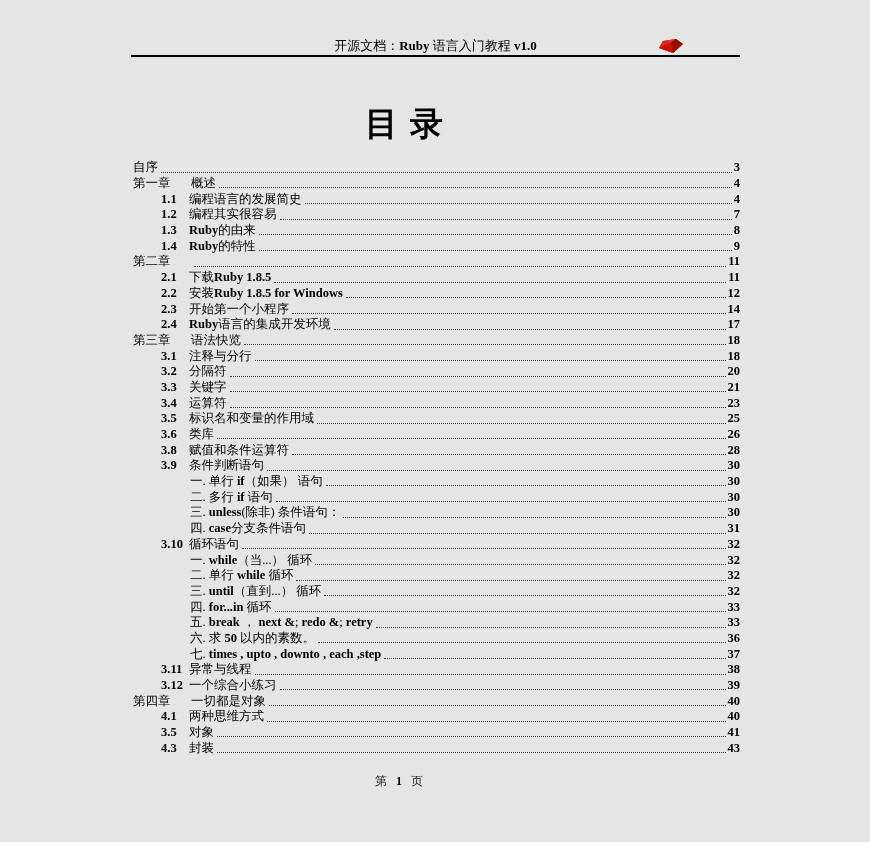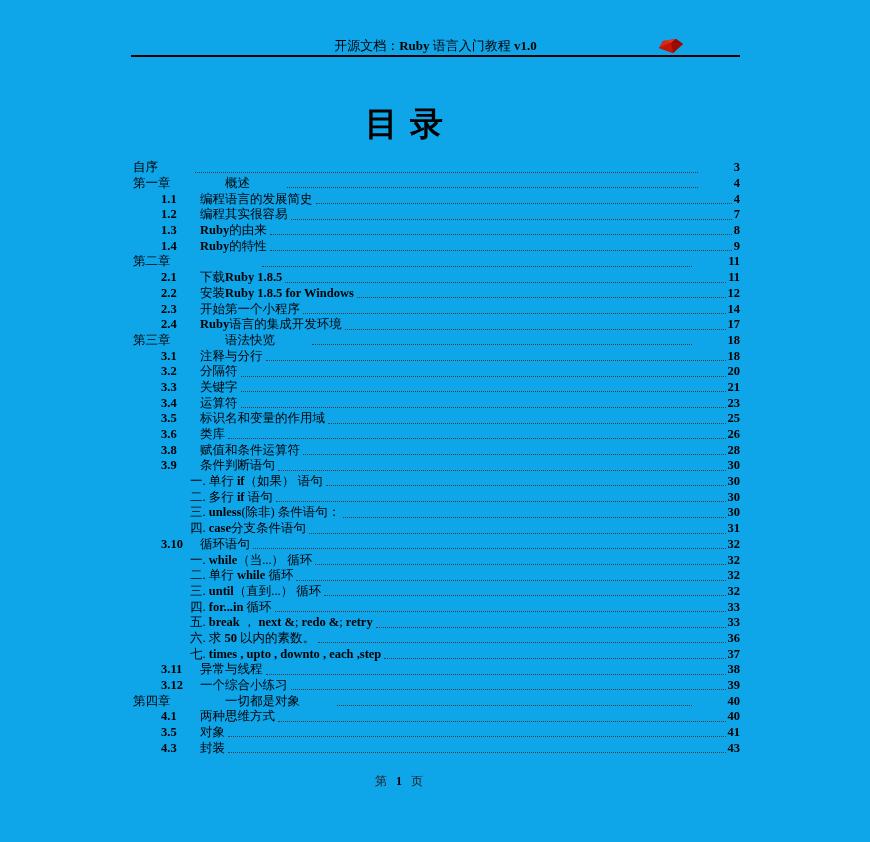--- a/index.html
+++ b/index.html
@@ -5,21 +5,21 @@
   * { margin: 0; padding: 0; box-sizing: border-box; }
   html, body { background: #ffffff; }
   body {
     font-family: "Liberation Serif", "DejaVu Serif", serif;
     color: #000;
   }
   .page {
     position: relative;
     width: 870px;
     height: 842px;
-    background: #0ea5e9;
+    background: #e5e5e5;
     overflow: hidden;
   }
   
   .header {
     position: absolute;
     left: 131px;
     top: 37px;
     width: 609px;
     height: 20px;
     border-bottom: 2px solid #000;
@@ -57,25 +57,25 @@
     top: 160px;
     width: 607px;
   }
   .toc-row {
     display: flex;
     align-items: center;
     height: 15.7px;
     font-size: 12.5px;
     white-space: nowrap;
   }
-  .toc-row.lv0 { padding-left: 0; gap: 34px; }
+  .toc-row.lv0 { padding-left: 0; }
   .toc-row.lv1 { padding-left: 28px; }
   .toc-row.lv2 { padding-left: 57px; }
   .toc-num {
-    margin-right: 13px;
+    margin-right: 2px;
     min-width: 26px;
   }
   .toc-row.lv0 .toc-num { min-width: 46px; margin-right: 12px; }
   .toc-num:empty { display: none; }
   .toc-label { }
   .toc-dots {
     flex: 1;
     align-self: stretch;
     position: relative;
     min-width: 8px;

